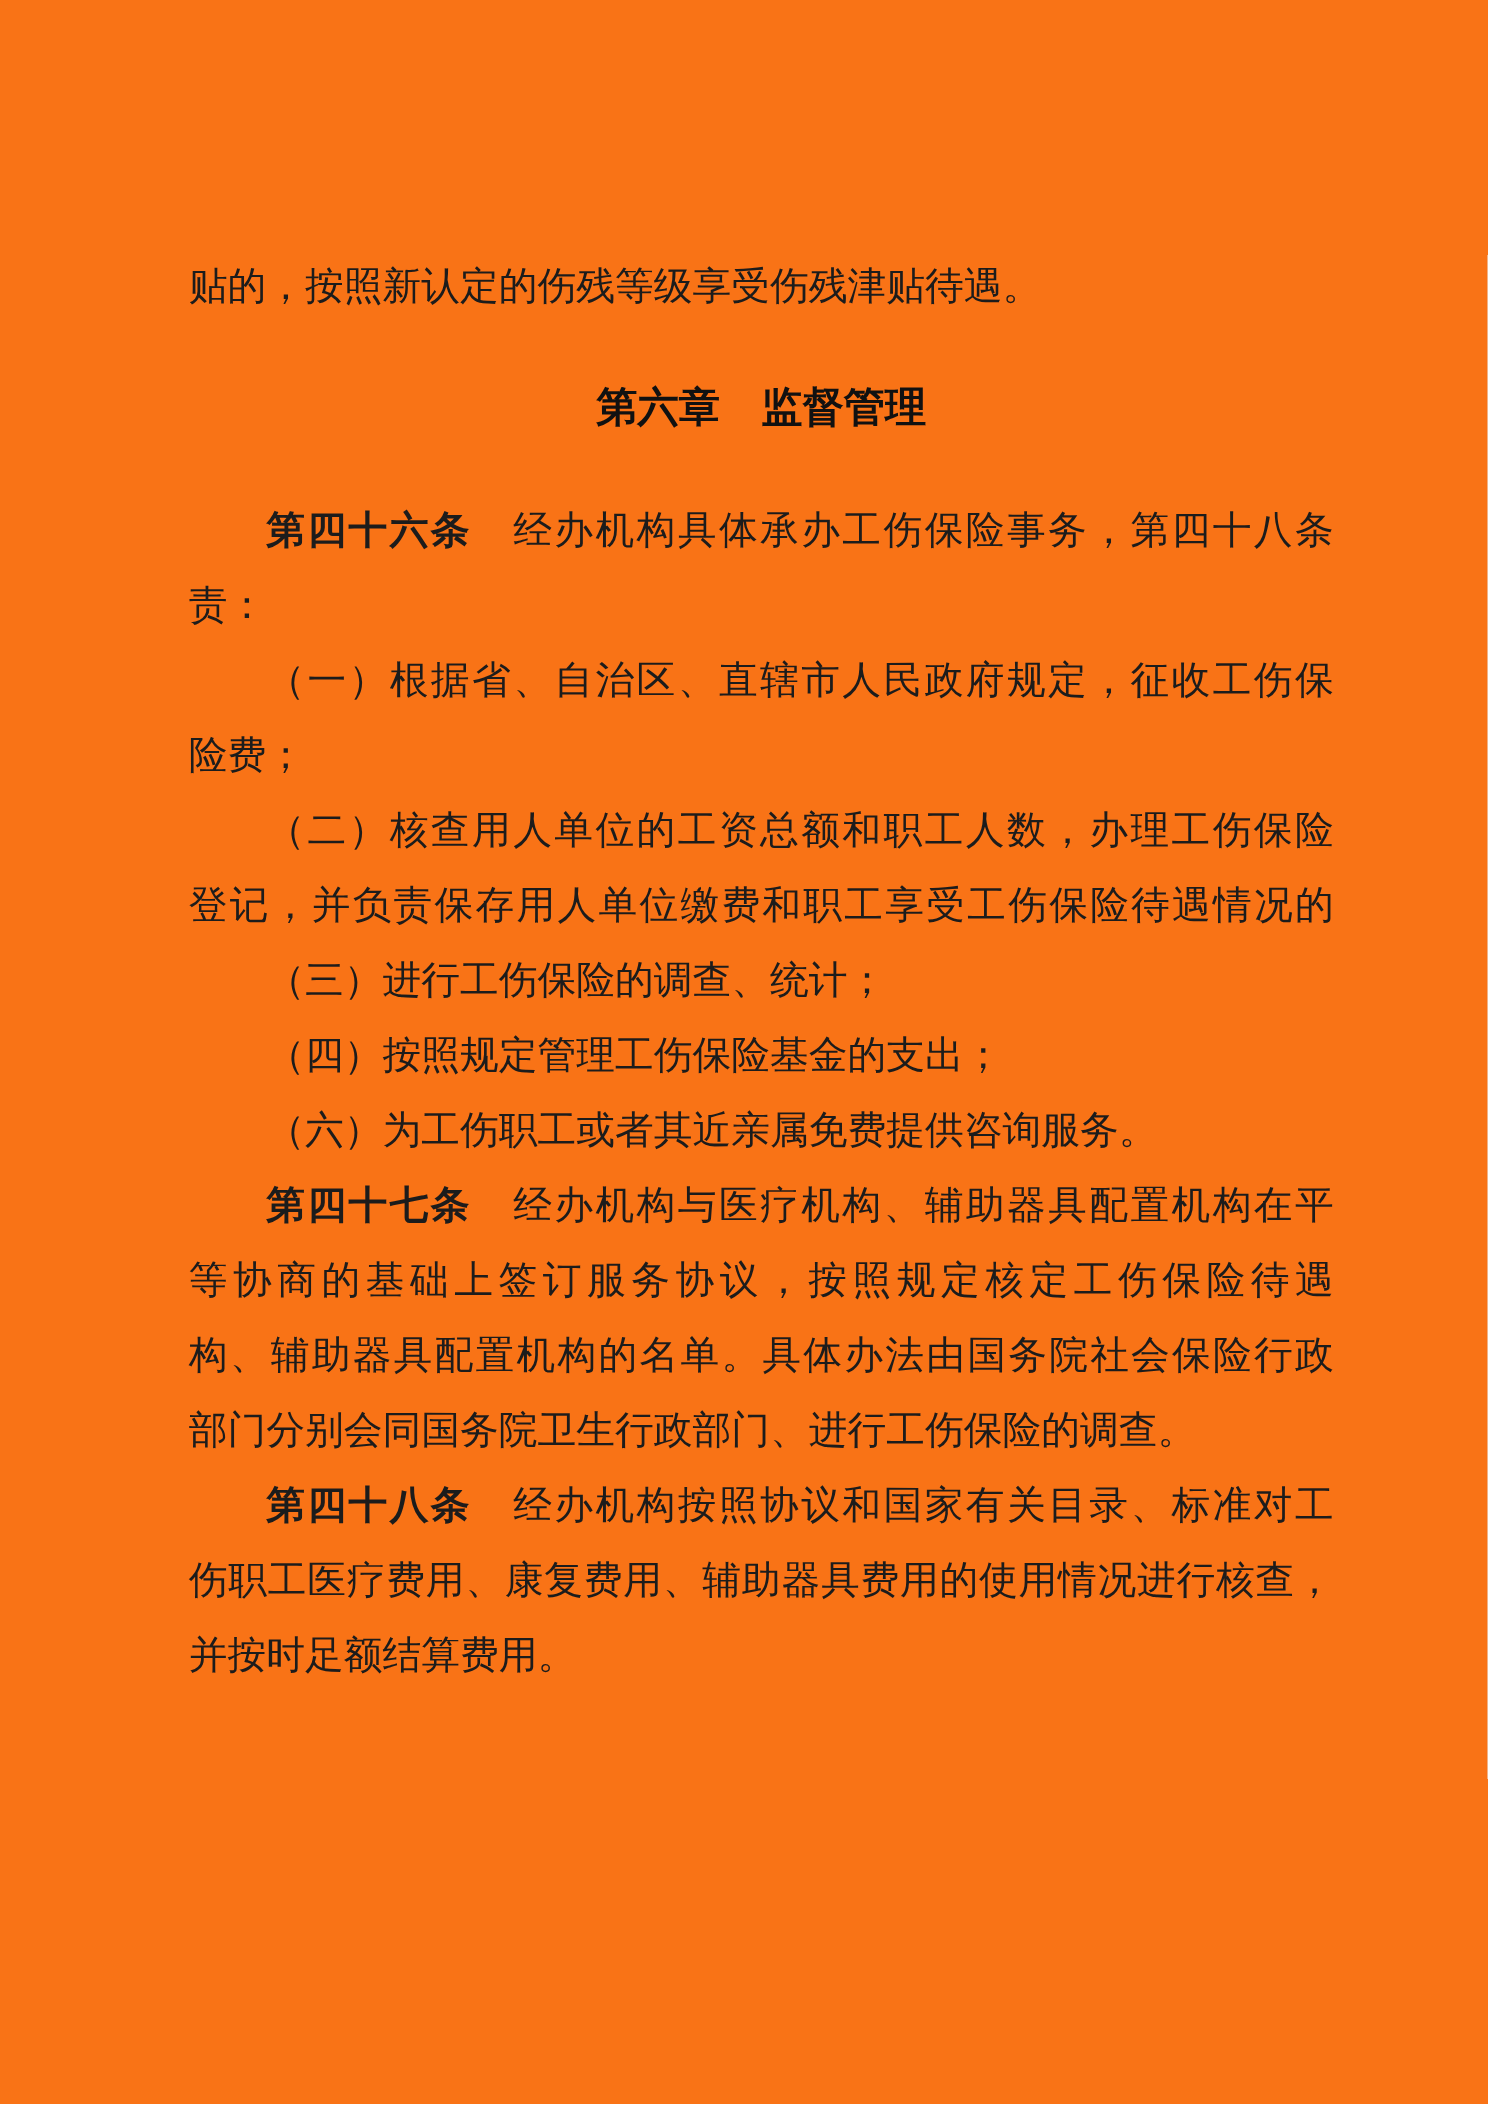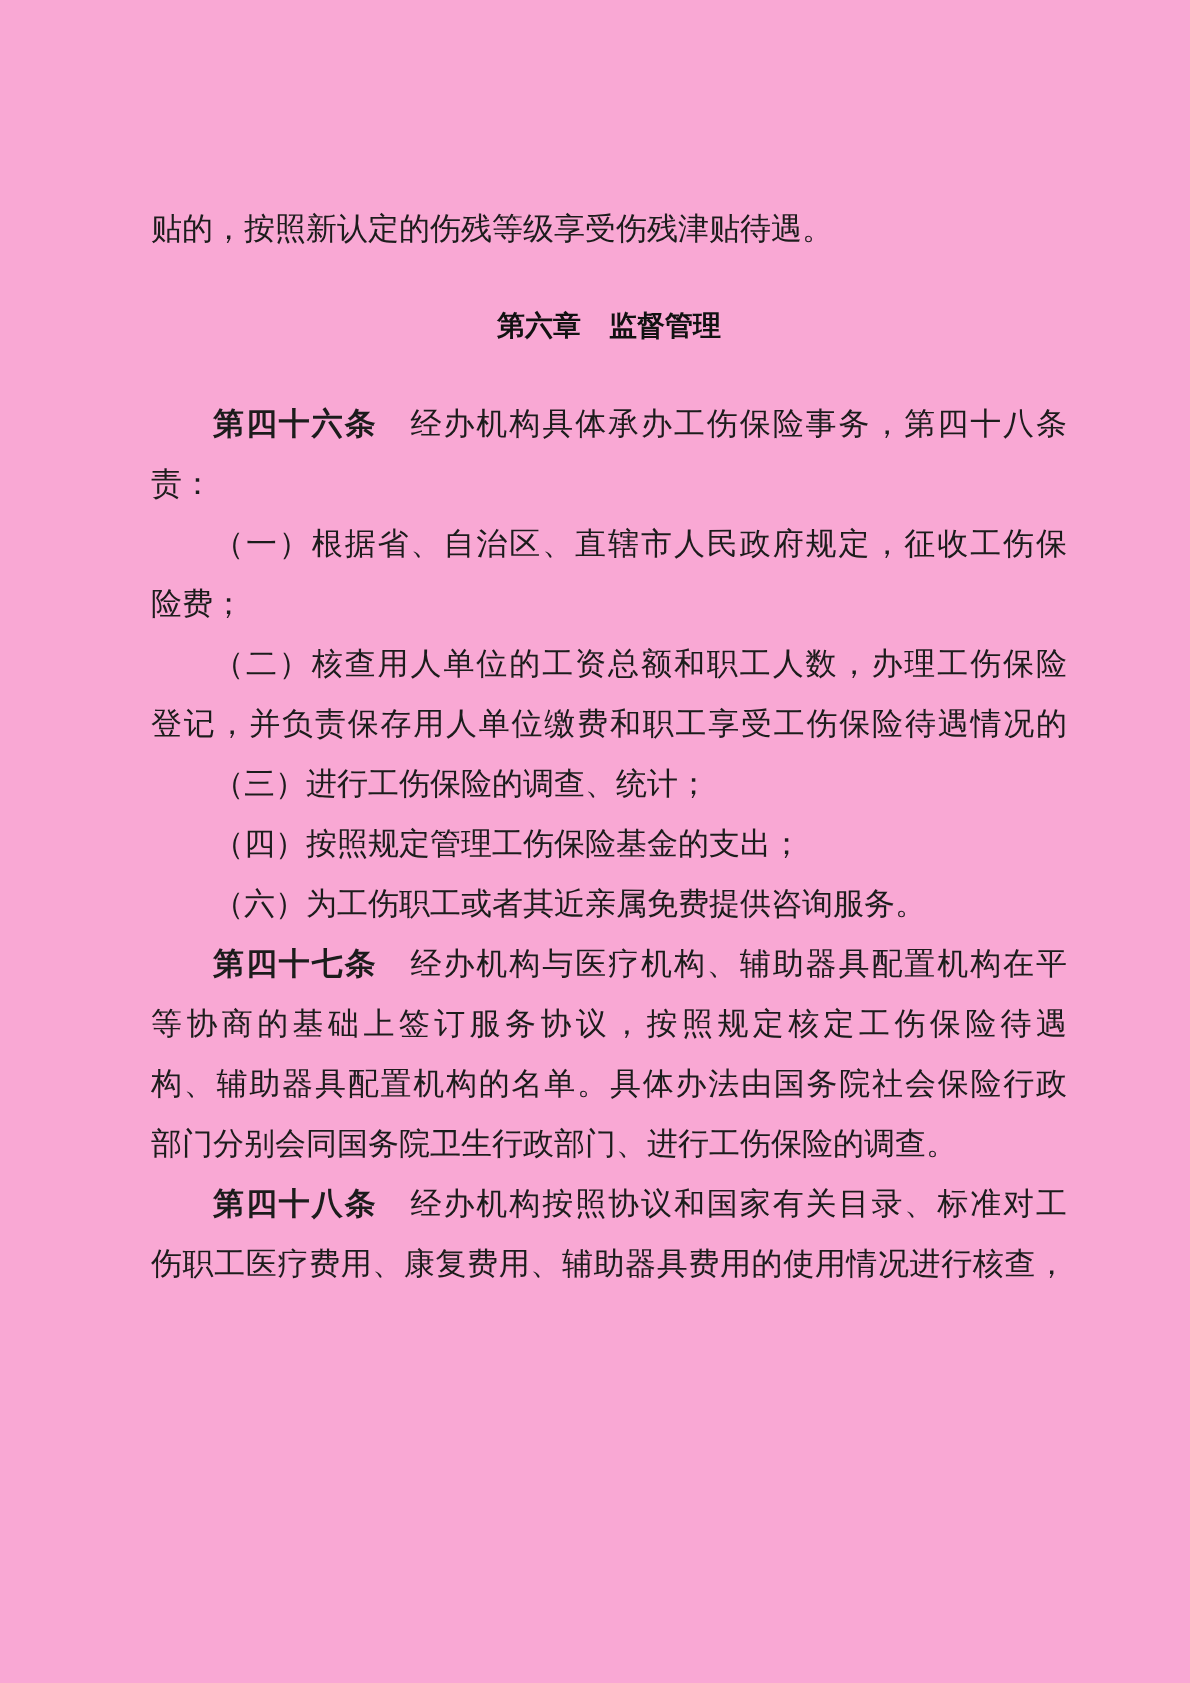--- a/index.html
+++ b/index.html
@@ -1,21 +1,21 @@
 <!DOCTYPE html>
 <html lang="zh"><head>
 <meta charset="utf-8">
 <style>
   html, body { margin: 0; padding: 0; background: #e8e8e8; }
   .page {
     position: relative;
     width: 1190px;
     height: 1683px;
     margin: 0 auto;
-    background: #f9a8d4;
+    background: #f97316;
     color: #1c1c1c;
     font-family: "Liberation Serif", "DejaVu Serif", serif;
     overflow: hidden;
   }
   .content {
     position: absolute;
     left: 151px;
     top: 199px;
     width: 916px;
   }
@@ -37,21 +37,21 @@
   
   .lead {
     font-weight: 700;
     font-family: "Liberation Sans", "DejaVu Sans", sans-serif;
   }
   .chapter {
     margin: 37px 0 38px 0;
     height: 60px;
     line-height: 60px;
     text-align: center;
-    font-size: 28px;
+    font-size: 33px;
     font-weight: 700;
     font-family: "Liberation Sans", "DejaVu Sans", sans-serif;
     color: #111111;
   }
 </style>
 </head>
 <body>
 
 <div class="page">
   <div class="content">
@@ -69,16 +69,17 @@
         <div class="line j"><span>登记，并负责保存用人单位缴费和职工享受工伤保险待遇情况的</span></div>
         <div class="line ind"><span>（三）进行工伤保险的调查、统计；</span></div>
         <div class="line ind"><span>（四）按照规定管理工伤保险基金的支出；</span></div>
         <div class="line ind"><span>（六）为工伤职工或者其近亲属免费提供咨询服务。</span></div>
         <div class="line ind j"><b class="lead">第四十七条</b><span>　经办机构与医疗机构、辅助器具配置机构在平</span></div>
         <div class="line j"><span>等协商的基础上签订服务协议，按照规定核定工伤保险待遇</span></div>
         <div class="line j"><span>构、辅助器具配置机构的名单。具体办法由国务院社会保险行政</span></div>
         <div class="line"><span>部门分别会同国务院卫生行政部门、进行工伤保险的调查。</span></div>
         <div class="line ind j"><b class="lead">第四十八条</b><span>　经办机构按照协议和国家有关目录、标准对工</span></div>
         <div class="line j"><span>伤职工医疗费用、康复费用、辅助器具费用的使用情况进行核查，</span></div>
+        <div class="line"><span>并按时足额结算费用。</span></div>
       </div>
 
   </div>
 </div>
 
 </body></html>

